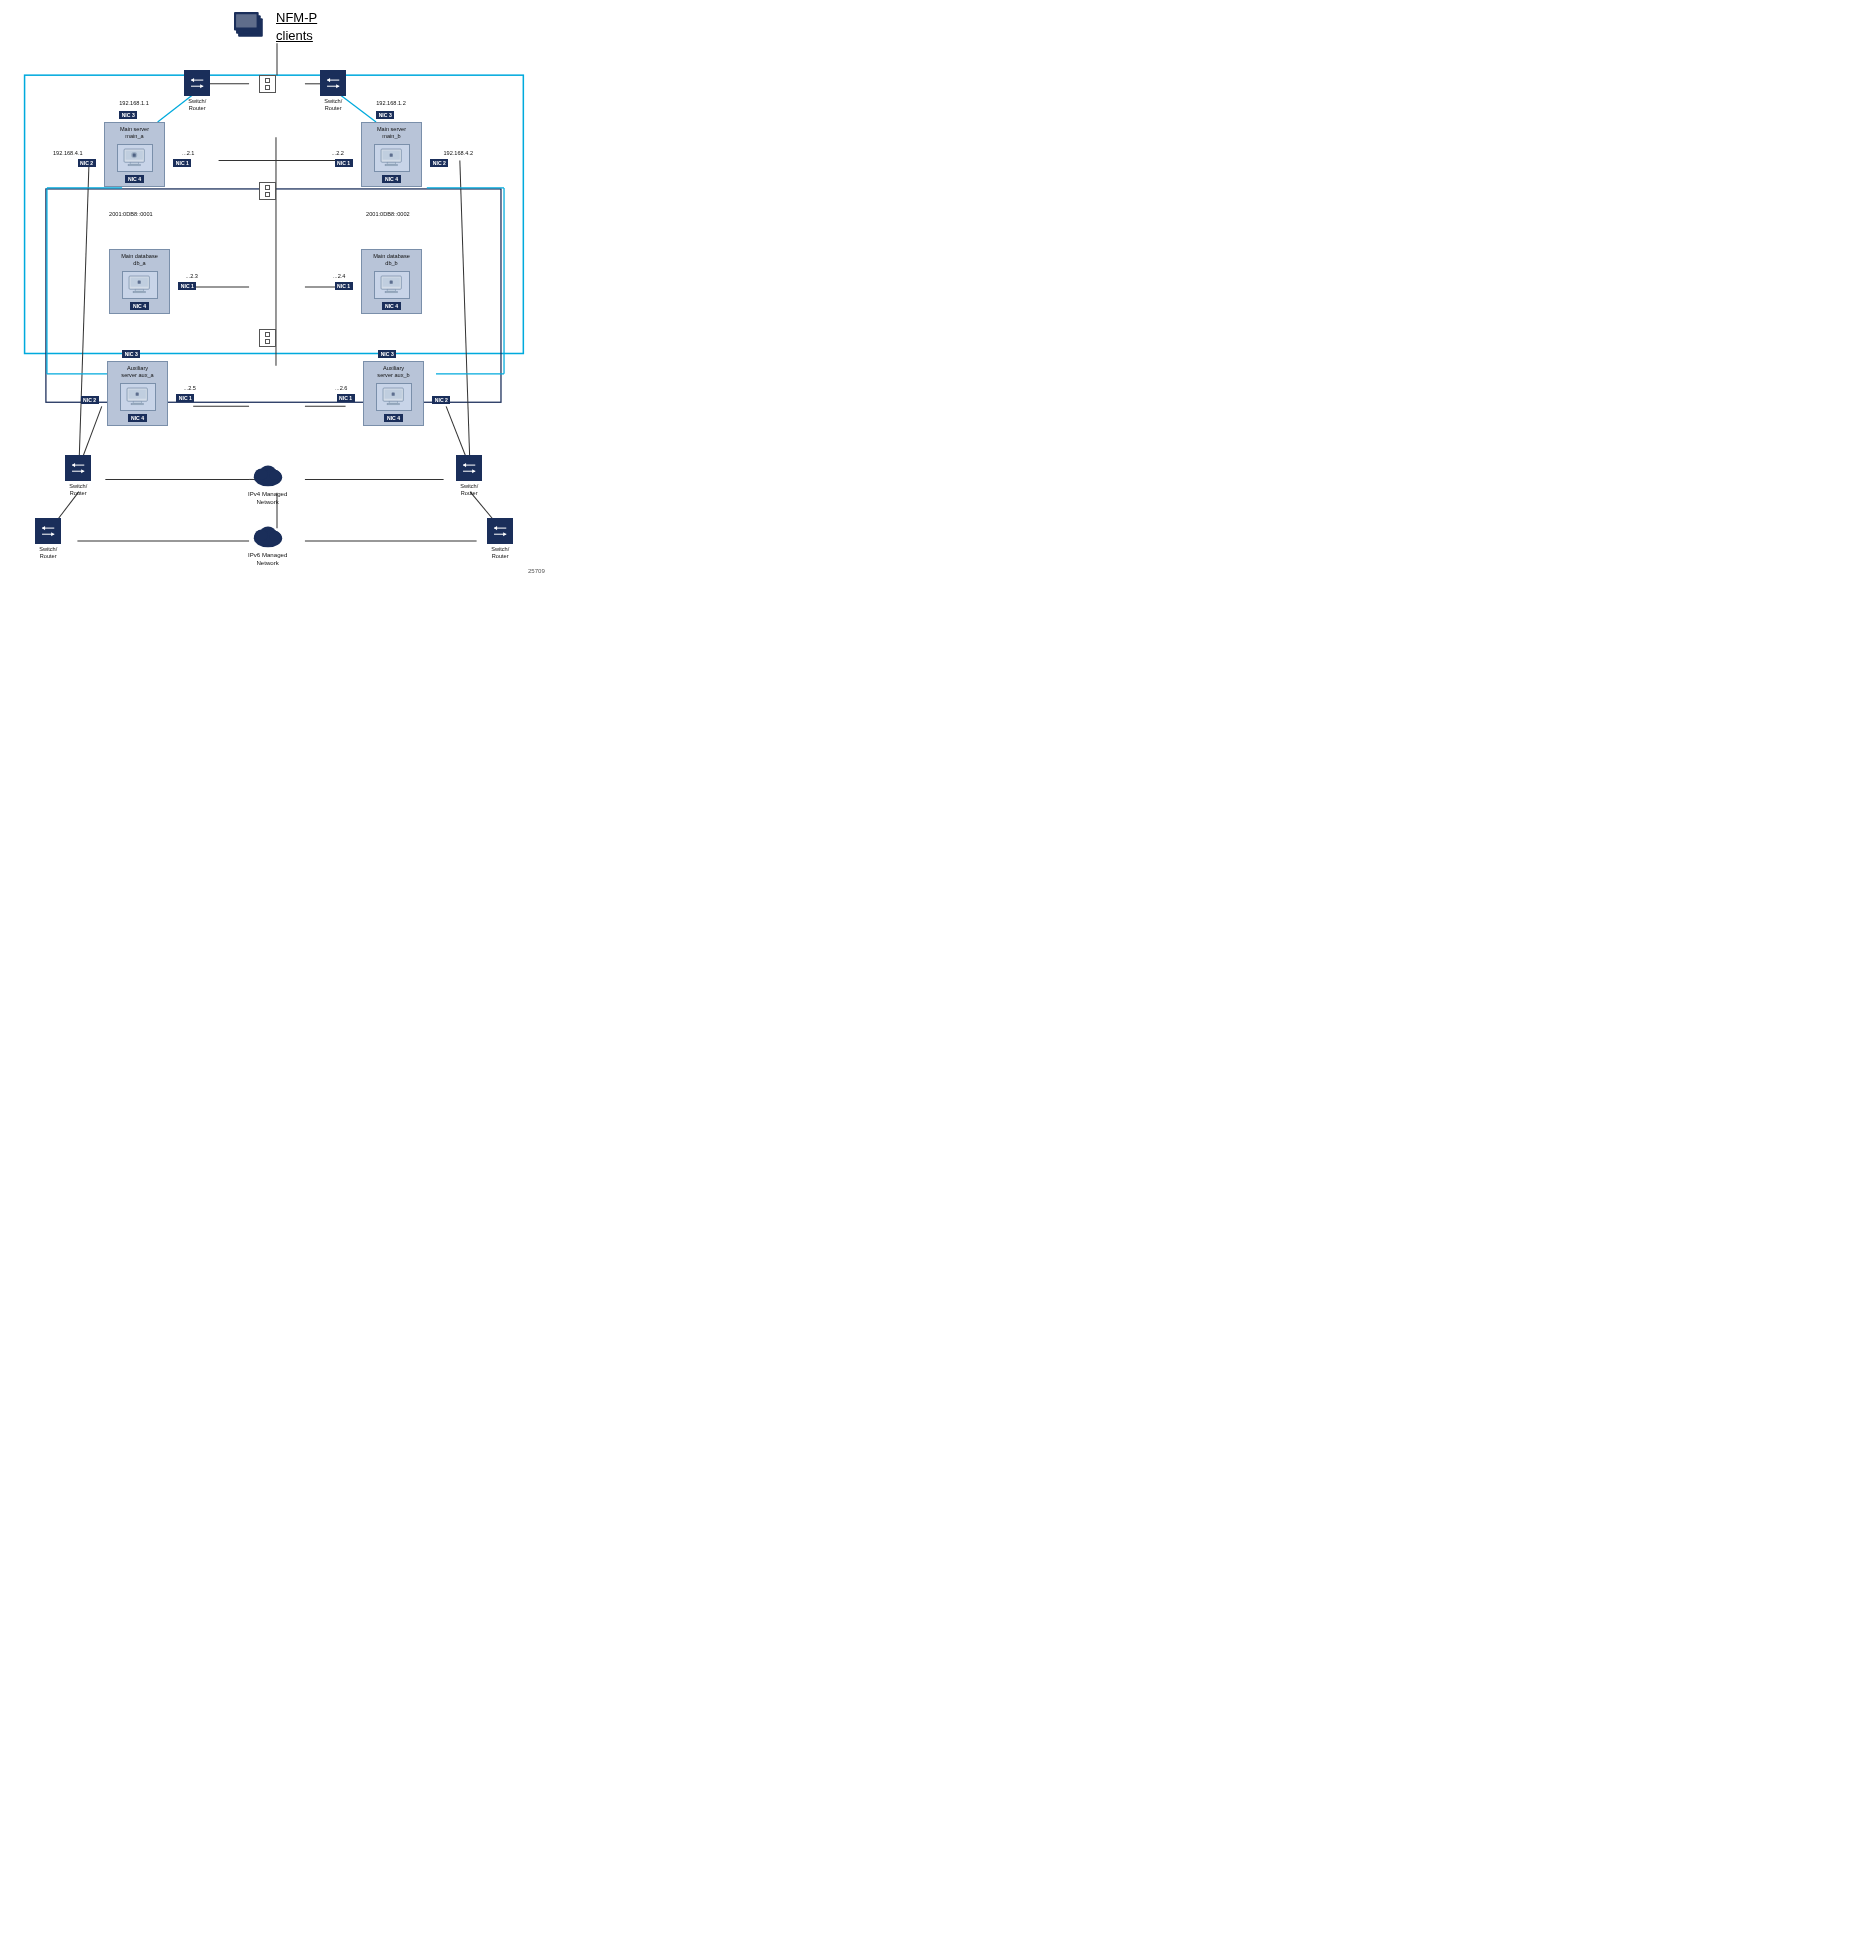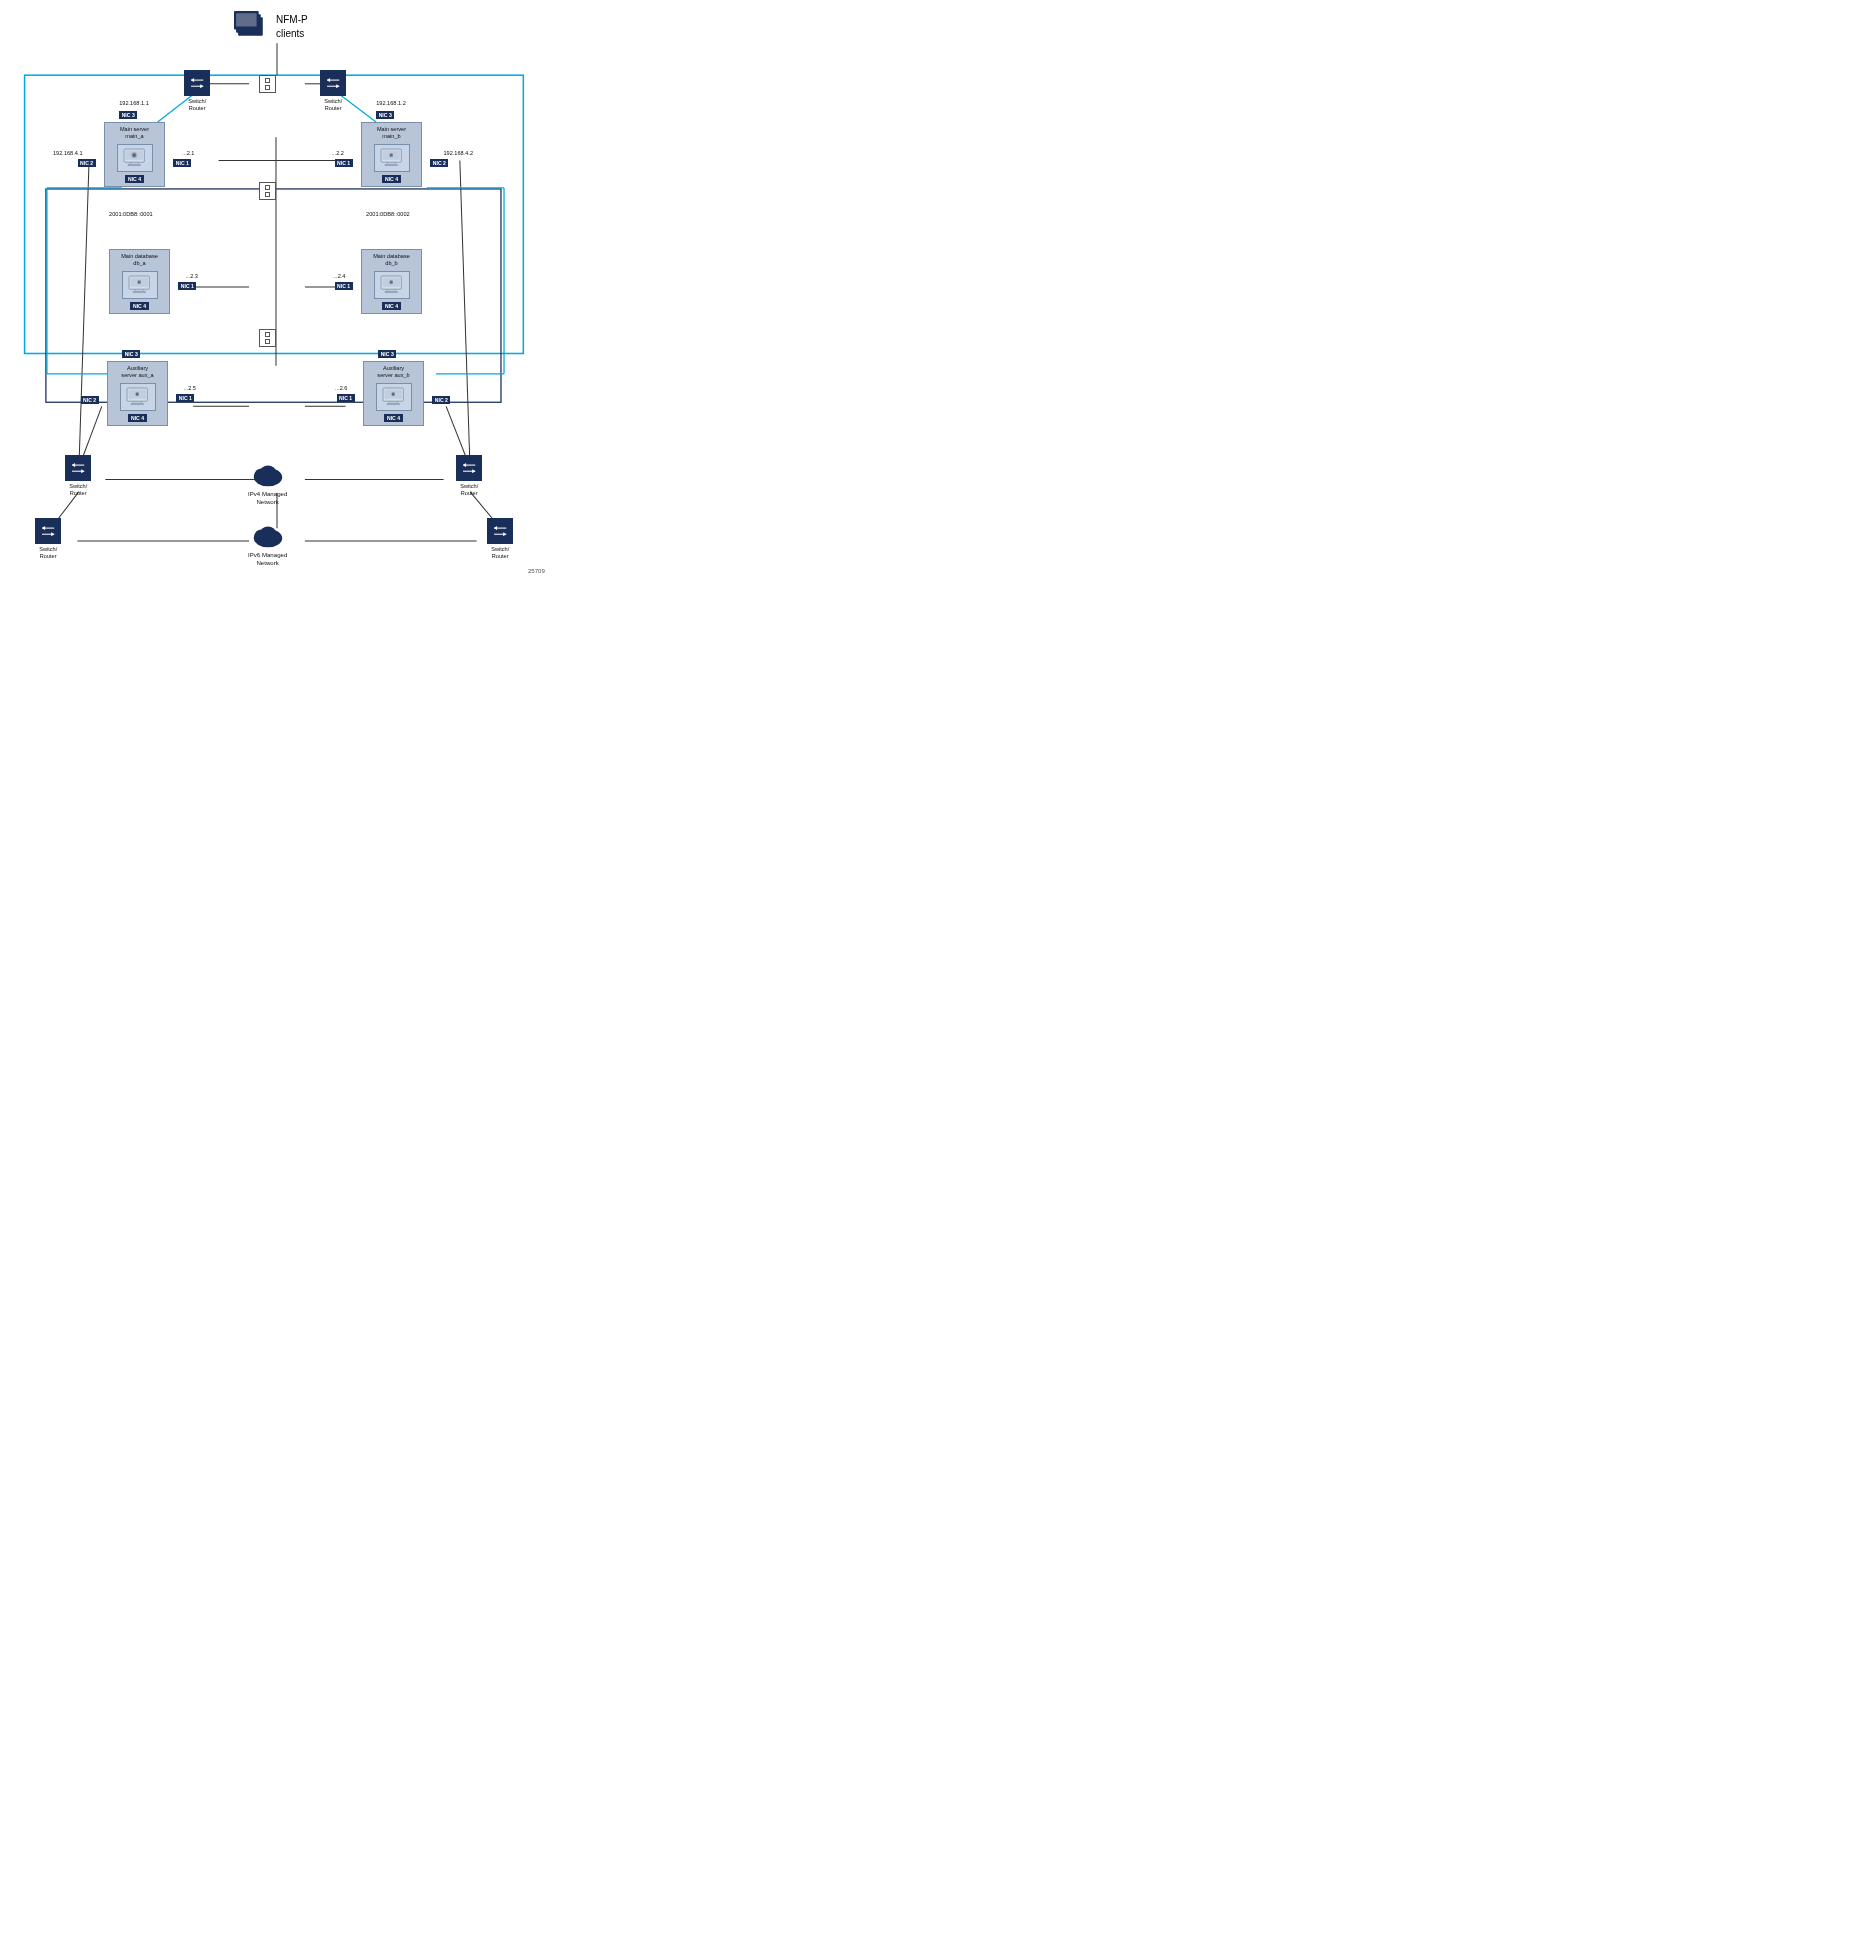--- a/index.html
+++ b/index.html
@@ -204,21 +204,21 @@
     <svg width="37" height="35" viewBox="0 0 72 68">
 
       <rect x="8" y="16" width="48" height="36" rx="2" fill="#1a2e5a"></rect>
       <rect x="4" y="10" width="48" height="36" rx="2" fill="#1a2e5a"></rect>
       <rect x="0" y="4" width="48" height="36" rx="2" fill="#1a2e5a"></rect>
       <rect x="4" y="8" width="40" height="26" rx="1" fill="#fff" opacity="0.3"></rect>
       <rect x="18" y="40" width="12" height="6" fill="#1a2e5a"></rect>
       <rect x="12" y="46" width="24" height="3" fill="#1a2e5a"></rect>
     </svg>
     <div style="margin-left:2px;">
-      <div style="font-size:10px; white-space:pre-line; line-height:1.4;">NFM-P
+      <div style="font-size:13px; white-space:pre-line; line-height:1.4;text-decoration:underline;">NFM-P
 clients</div>
     </div>
   </div>
 
   <div class="abs" style="top:70px; left:184px;">
     <div class="switch-box">
       <svg width="16.3" height="16.3" viewBox="0 0 32 32">
         <rect width="32" height="32" fill="#1a2e5a"></rect>
         <line x1="4" y1="10" x2="28" y2="10" stroke="#fff" stroke-width="2"></line>
         <polygon points="4,10 10,6 10,14" fill="#fff"></polygon>

